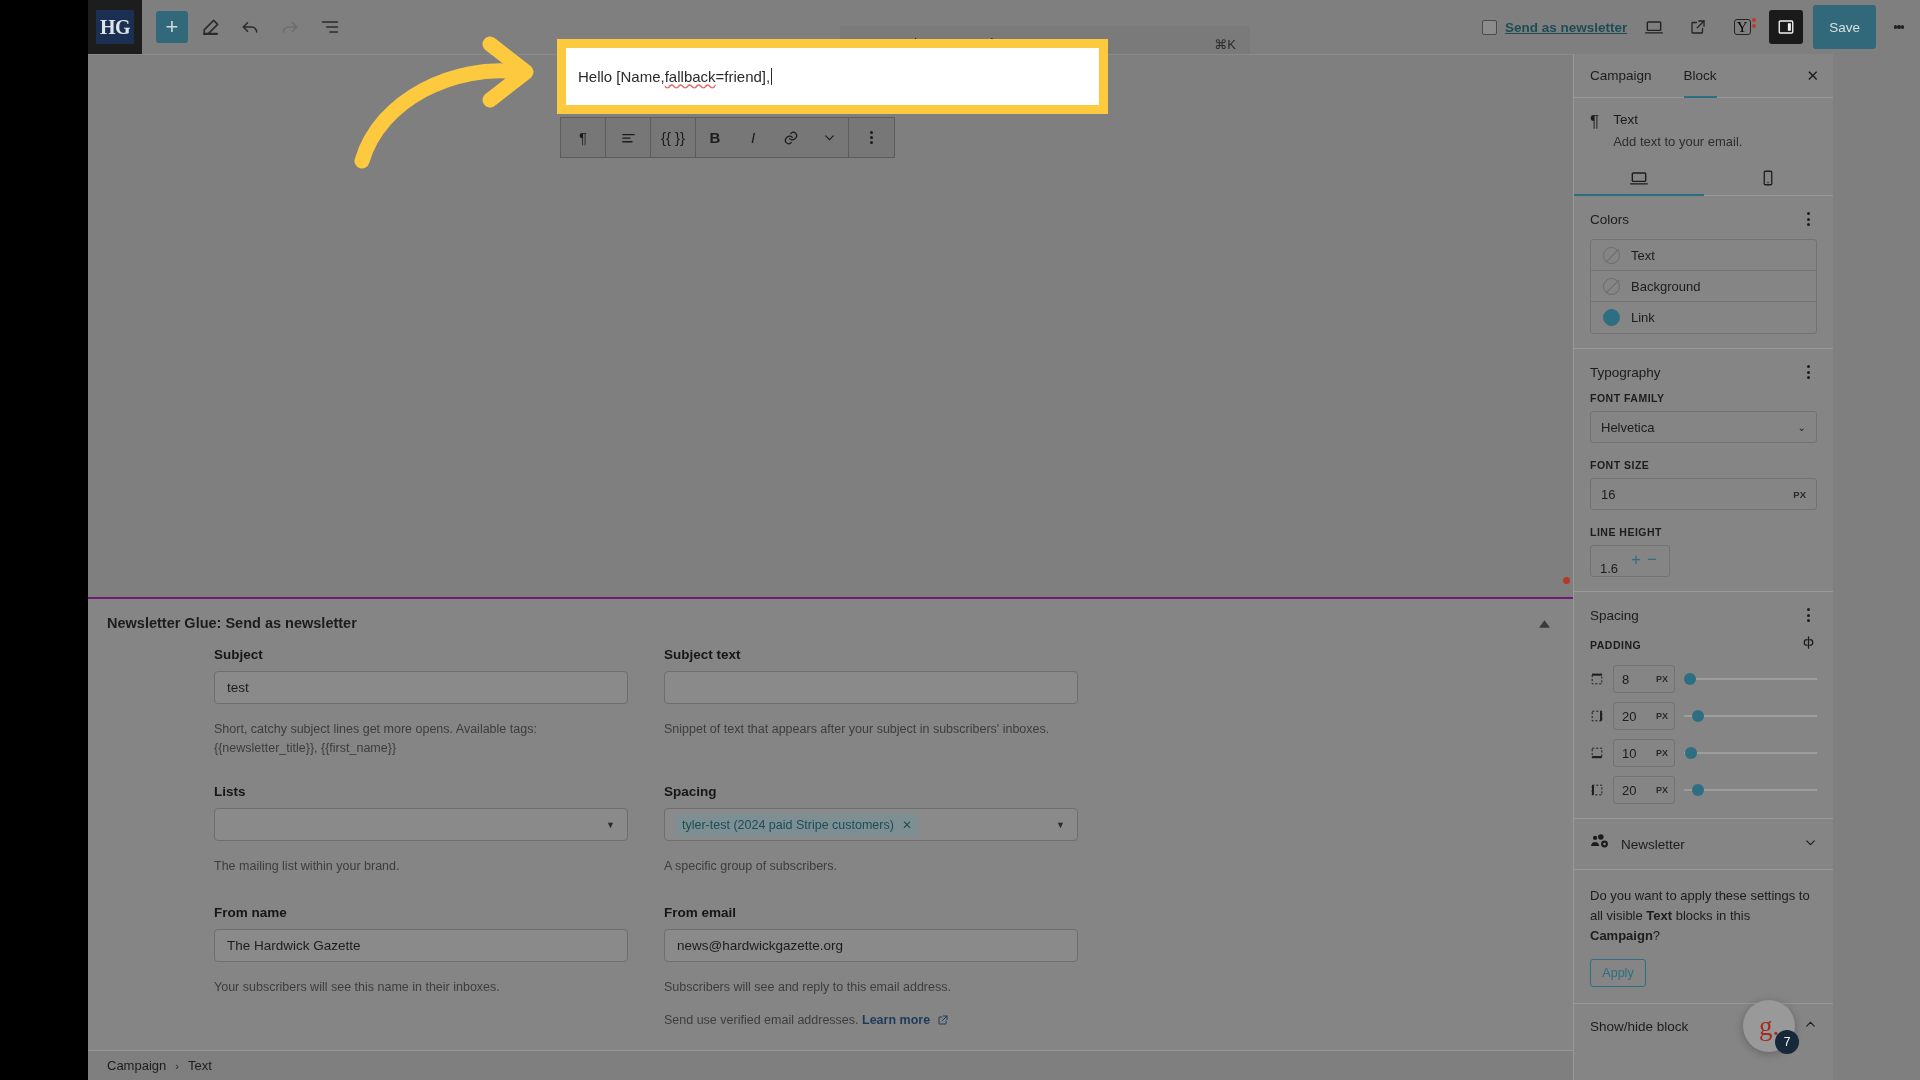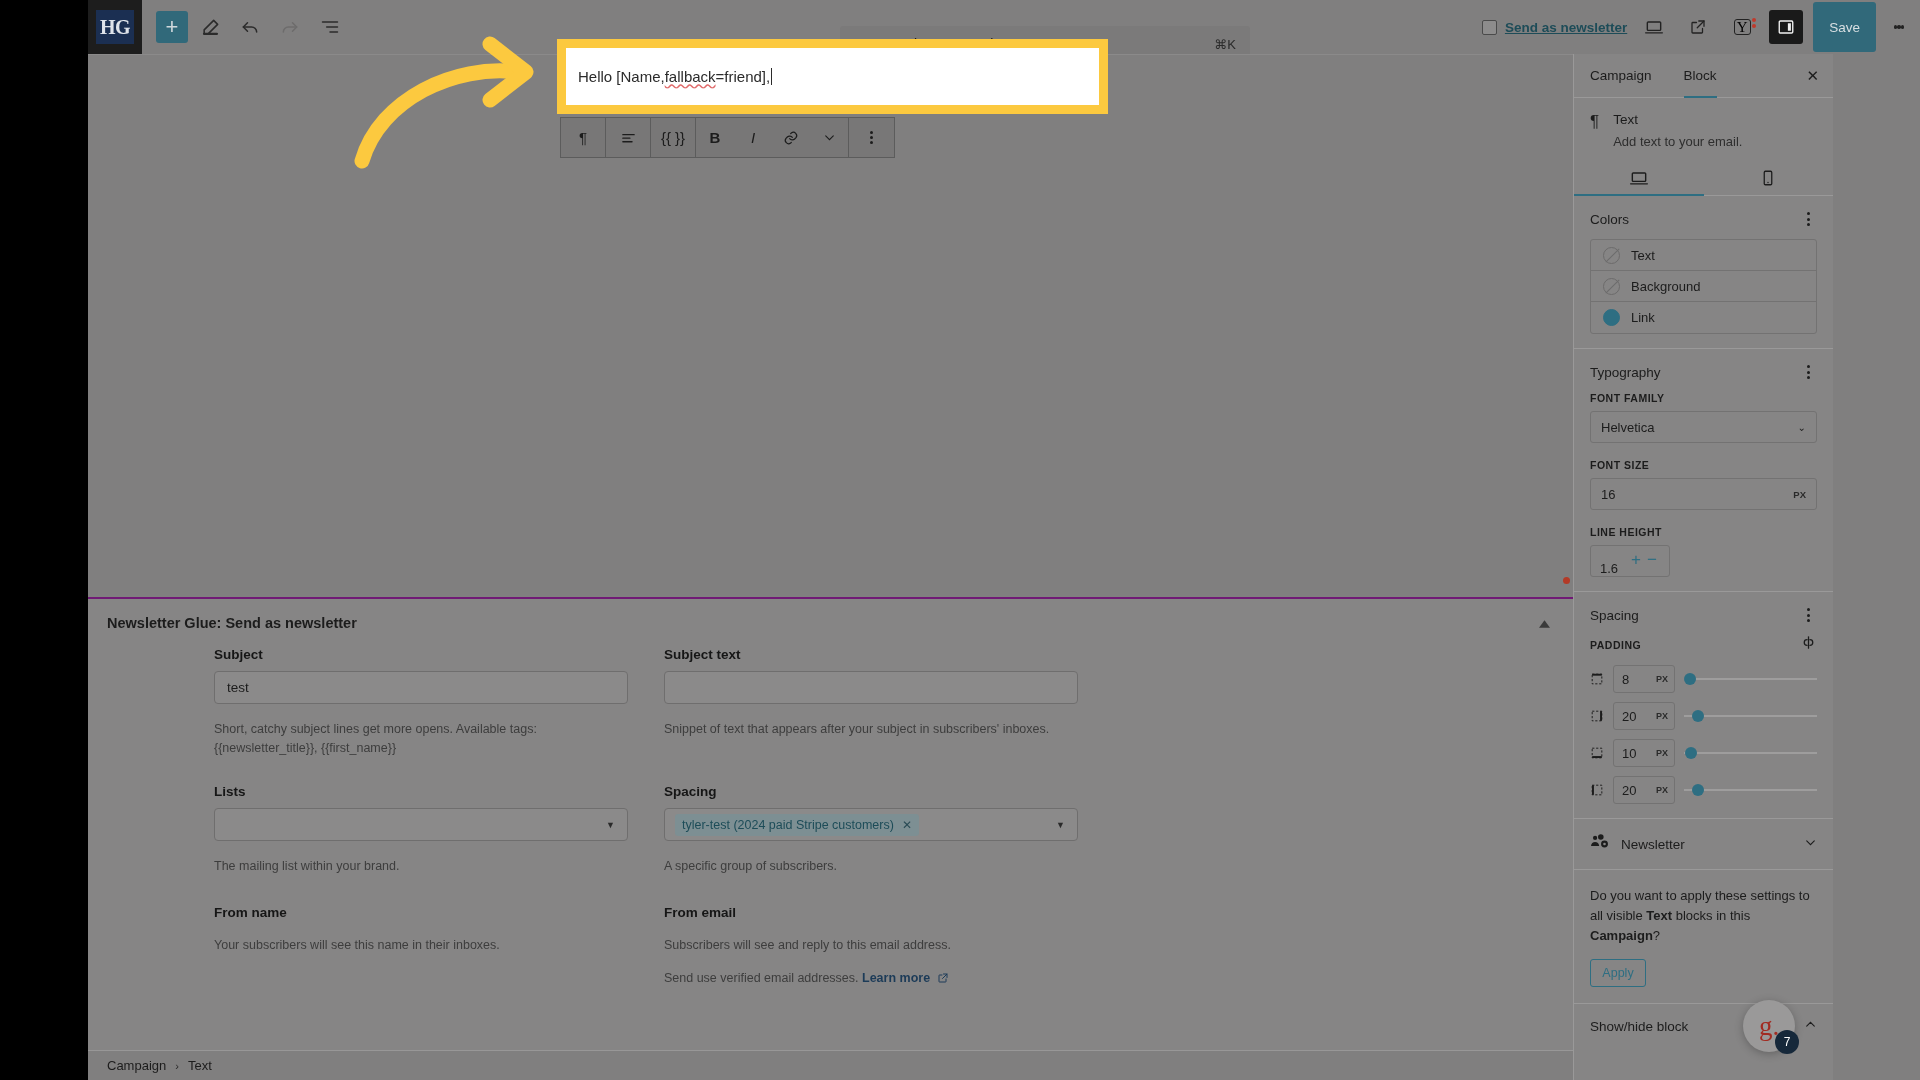--- a/index.html
+++ b/index.html
@@ -86,21 +86,21 @@
   }
   .yoast { position: relative; width: 34px; height: 34px; display:flex; align-items:center; justify-content:center; cursor:pointer;}
   .yoast .yg { font-family: "Liberation Serif", serif; font-size: 15px; border:1.5px solid #222; border-radius:3px; padding:0 2px 0 2px; line-height:14px;}
   .yoast .dots { position:absolute; right:3px; top:8px; display:flex; flex-direction:column; gap:2px;}
   .yoast .dots i { width:4px; height:4px; background:#c0392b; border-radius:50%; display:block;}
   .sidebar-toggle {
     width: 34px; height: 34px; background: #1a1a1a; border-radius: 3px;
     display: flex; align-items: center; justify-content: center; cursor: pointer;
   }
   .save-btn {
-    height: 50px; padding: 0 16px; background: #31697a; color: #d8dfe2;
+    height: 44px; padding: 0 16px; background: #31697a; color: #d8dfe2;
     font-size: 13.5px; border-radius: 3px; display: flex; align-items: center; cursor: pointer;
   }
   .kebab { width: 26px; height: 34px; display: flex; align-items: center; justify-content: center; cursor: pointer; color:#222;}
   .kebab i { width: 3.5px; height: 3.5px; background: #222; border-radius: 50%; display: block; margin: 1.6px 0; }
 
   
   .canvas {
     position: absolute; left: 0; top: 54px;
     width: 1485px; height: 543px;
     background: #807f7f;
@@ -467,25 +467,27 @@
             <span>tyler-test (2024 paid Stripe customers)</span>
             <span class="x">✕</span>
           </div>
           <span class="caretdown">▼</span>
         </div>
         <div class="fhelp">A specific group of subscribers.</div>
       </div>
 
       <div class="field" style="left:126px; top:258px;">
         <div class="fl">From name</div>
+        <div class="fin">The Hardwick Gazette</div>
         <div class="fhelp">Your subscribers will see this name in their inboxes.</div>
       </div>
 
       <div class="field" style="left:576px; top:258px;">
         <div class="fl">From email</div>
+        <div class="fin">news@hardwickgazette.org</div>
         <div class="fhelp">Subscribers will see and reply to this email address.</div>
         <div class="fhelp" style="margin-top:14px;">
           <span>Send use verified email addresses. </span><span class="lm">Learn more</span>
           <svg style="vertical-align:-2px;margin-left:3px;" width="12" height="12" viewBox="0 0 24 24" fill="none" stroke="#1c3b58" stroke-width="2" stroke-linecap="round">
               <path d="M13 4h7v7"></path>
               <path d="M20 4l-9 9"></path>
               <path d="M18 14v5a1 1 0 01-1 1H5a1 1 0 01-1-1V7a1 1 0 011-1h5"></path>
             </svg>
         </div>
       </div>

